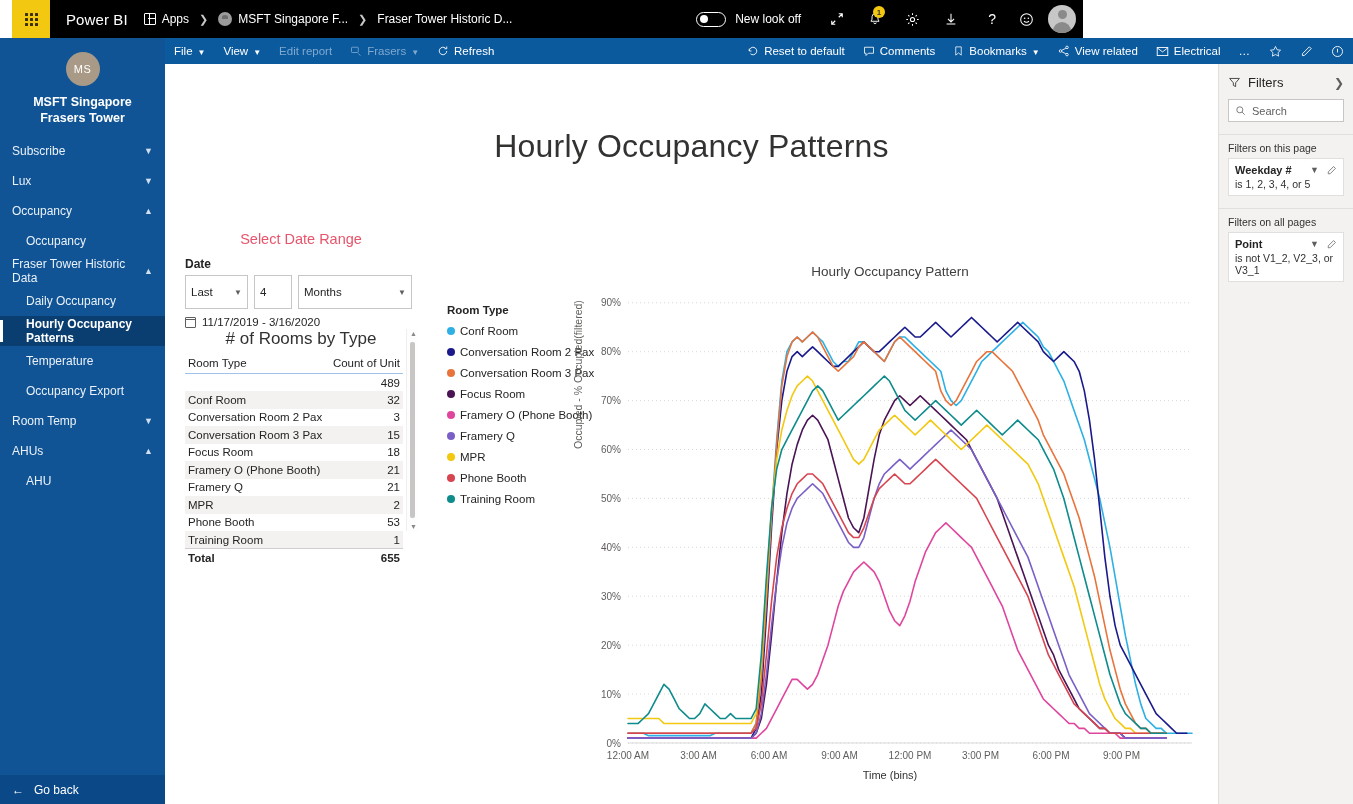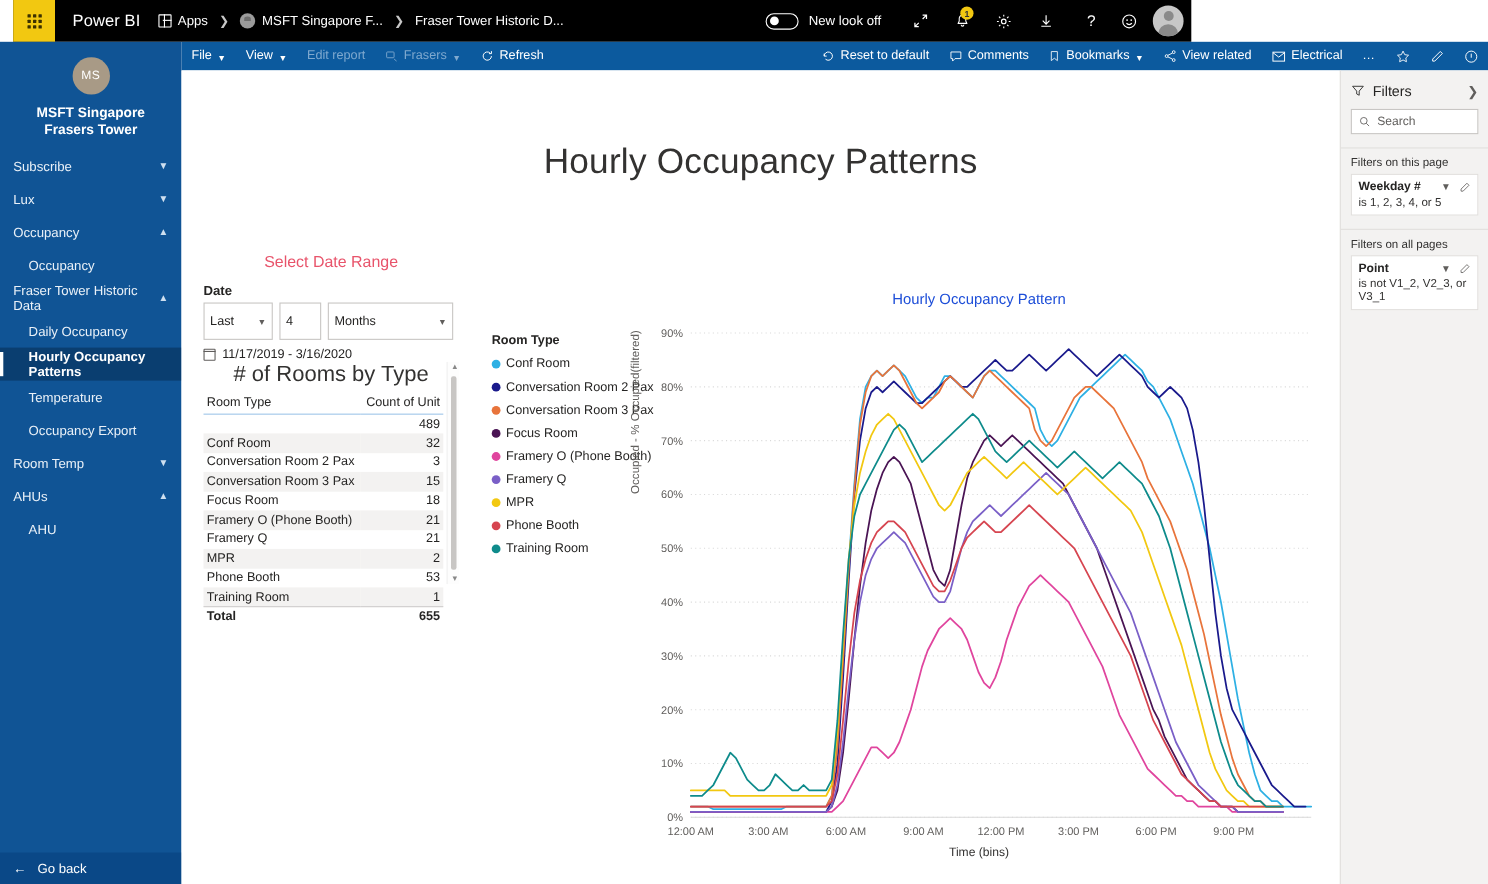--- a/index.html
+++ b/index.html
@@ -123,21 +123,21 @@
   .fld .cv { margin-left:auto; font-size:8px; color:#605e5c;}
   .fld.sel1 { width:63px; }
   .fld.num { width:38px; }
   .fld.sel2 { width:114px; }
   .daterange { display:flex; align-items:center; gap:6px; margin-top:7px; font-size:11.5px; color:#252423;}
   .cal-ic { width:11px;height:11px;border:1px solid #605e5c;border-radius:1px;position:relative;flex:none;}
   .cal-ic:before{content:"";position:absolute;left:-1px;right:-1px;top:1px;height:1.5px;background:#605e5c;}
 
   
   .tbl-wrap { position:absolute; left:20px; top:265px; width:232px; }
-  .tbl-title { text-align:center; font-size:20px; color:#333231; margin-bottom:6px; }
+  .tbl-title { text-align:center; font-size:17px; color:#333231; margin-bottom:6px; }
   table.rooms { width:218px; border-collapse:collapse; font-size:11.5px; color:#252423; }
   table.rooms th {
     font-weight:normal; text-align:left; padding:2px 3px 4px; border-bottom:1.5px solid #9ec5e8;
     font-size:11.5px;
   }
   table.rooms th.n { text-align:right; }
   table.rooms td { padding:2px 3px; height:17.5px; }
   table.rooms td.n { text-align:right; }
   table.rooms tr.alt td { background:#f3f2f1; }
   table.rooms tr.total td { font-weight:bold; border-top:1px solid #d0cece; padding-top:3px;}
@@ -150,21 +150,21 @@
   .tbl-scroll .a-up { top:1px;} .tbl-scroll .a-dn { bottom:1px;}
 
   
   .legend { position:absolute; left:282px; top:240px; width:150px; font-size:11.5px; color:#252423;}
   .legend-title { font-weight:bold; margin-bottom:4px; }
   .leg-item { display:flex; align-items:center; gap:5px; height:21px; white-space:nowrap; cursor:pointer;}
   .dot { width:8px;height:8px;border-radius:50%; flex:none; }
 
   
   .chart-box { position:absolute; left:415px; top:200px; width:620px; height:540px; }
-  .chart-title { text-align:center; font-size:13.5px; color:#1d4ed8; margin-bottom:4px;}
+  .chart-title { text-align:center; font-size:13.5px; color:#404040; margin-bottom:4px;}
   .ylabel {
     position:absolute; left:-8px; top:185px; transform:rotate(-90deg); transform-origin:left top;
     font-size:10.5px; color:#605e5c; white-space:nowrap;
   }
   .xlabel { position:absolute; left:0; top:505px; width:620px; text-align:center; font-size:11px; color:#333231;}
   svg.plot { display:block; }
   .ytick { font-size:10px; fill:#605e5c; text-anchor:end; }
   .xtick { font-size:10px; fill:#605e5c; text-anchor:middle; }
 
   

